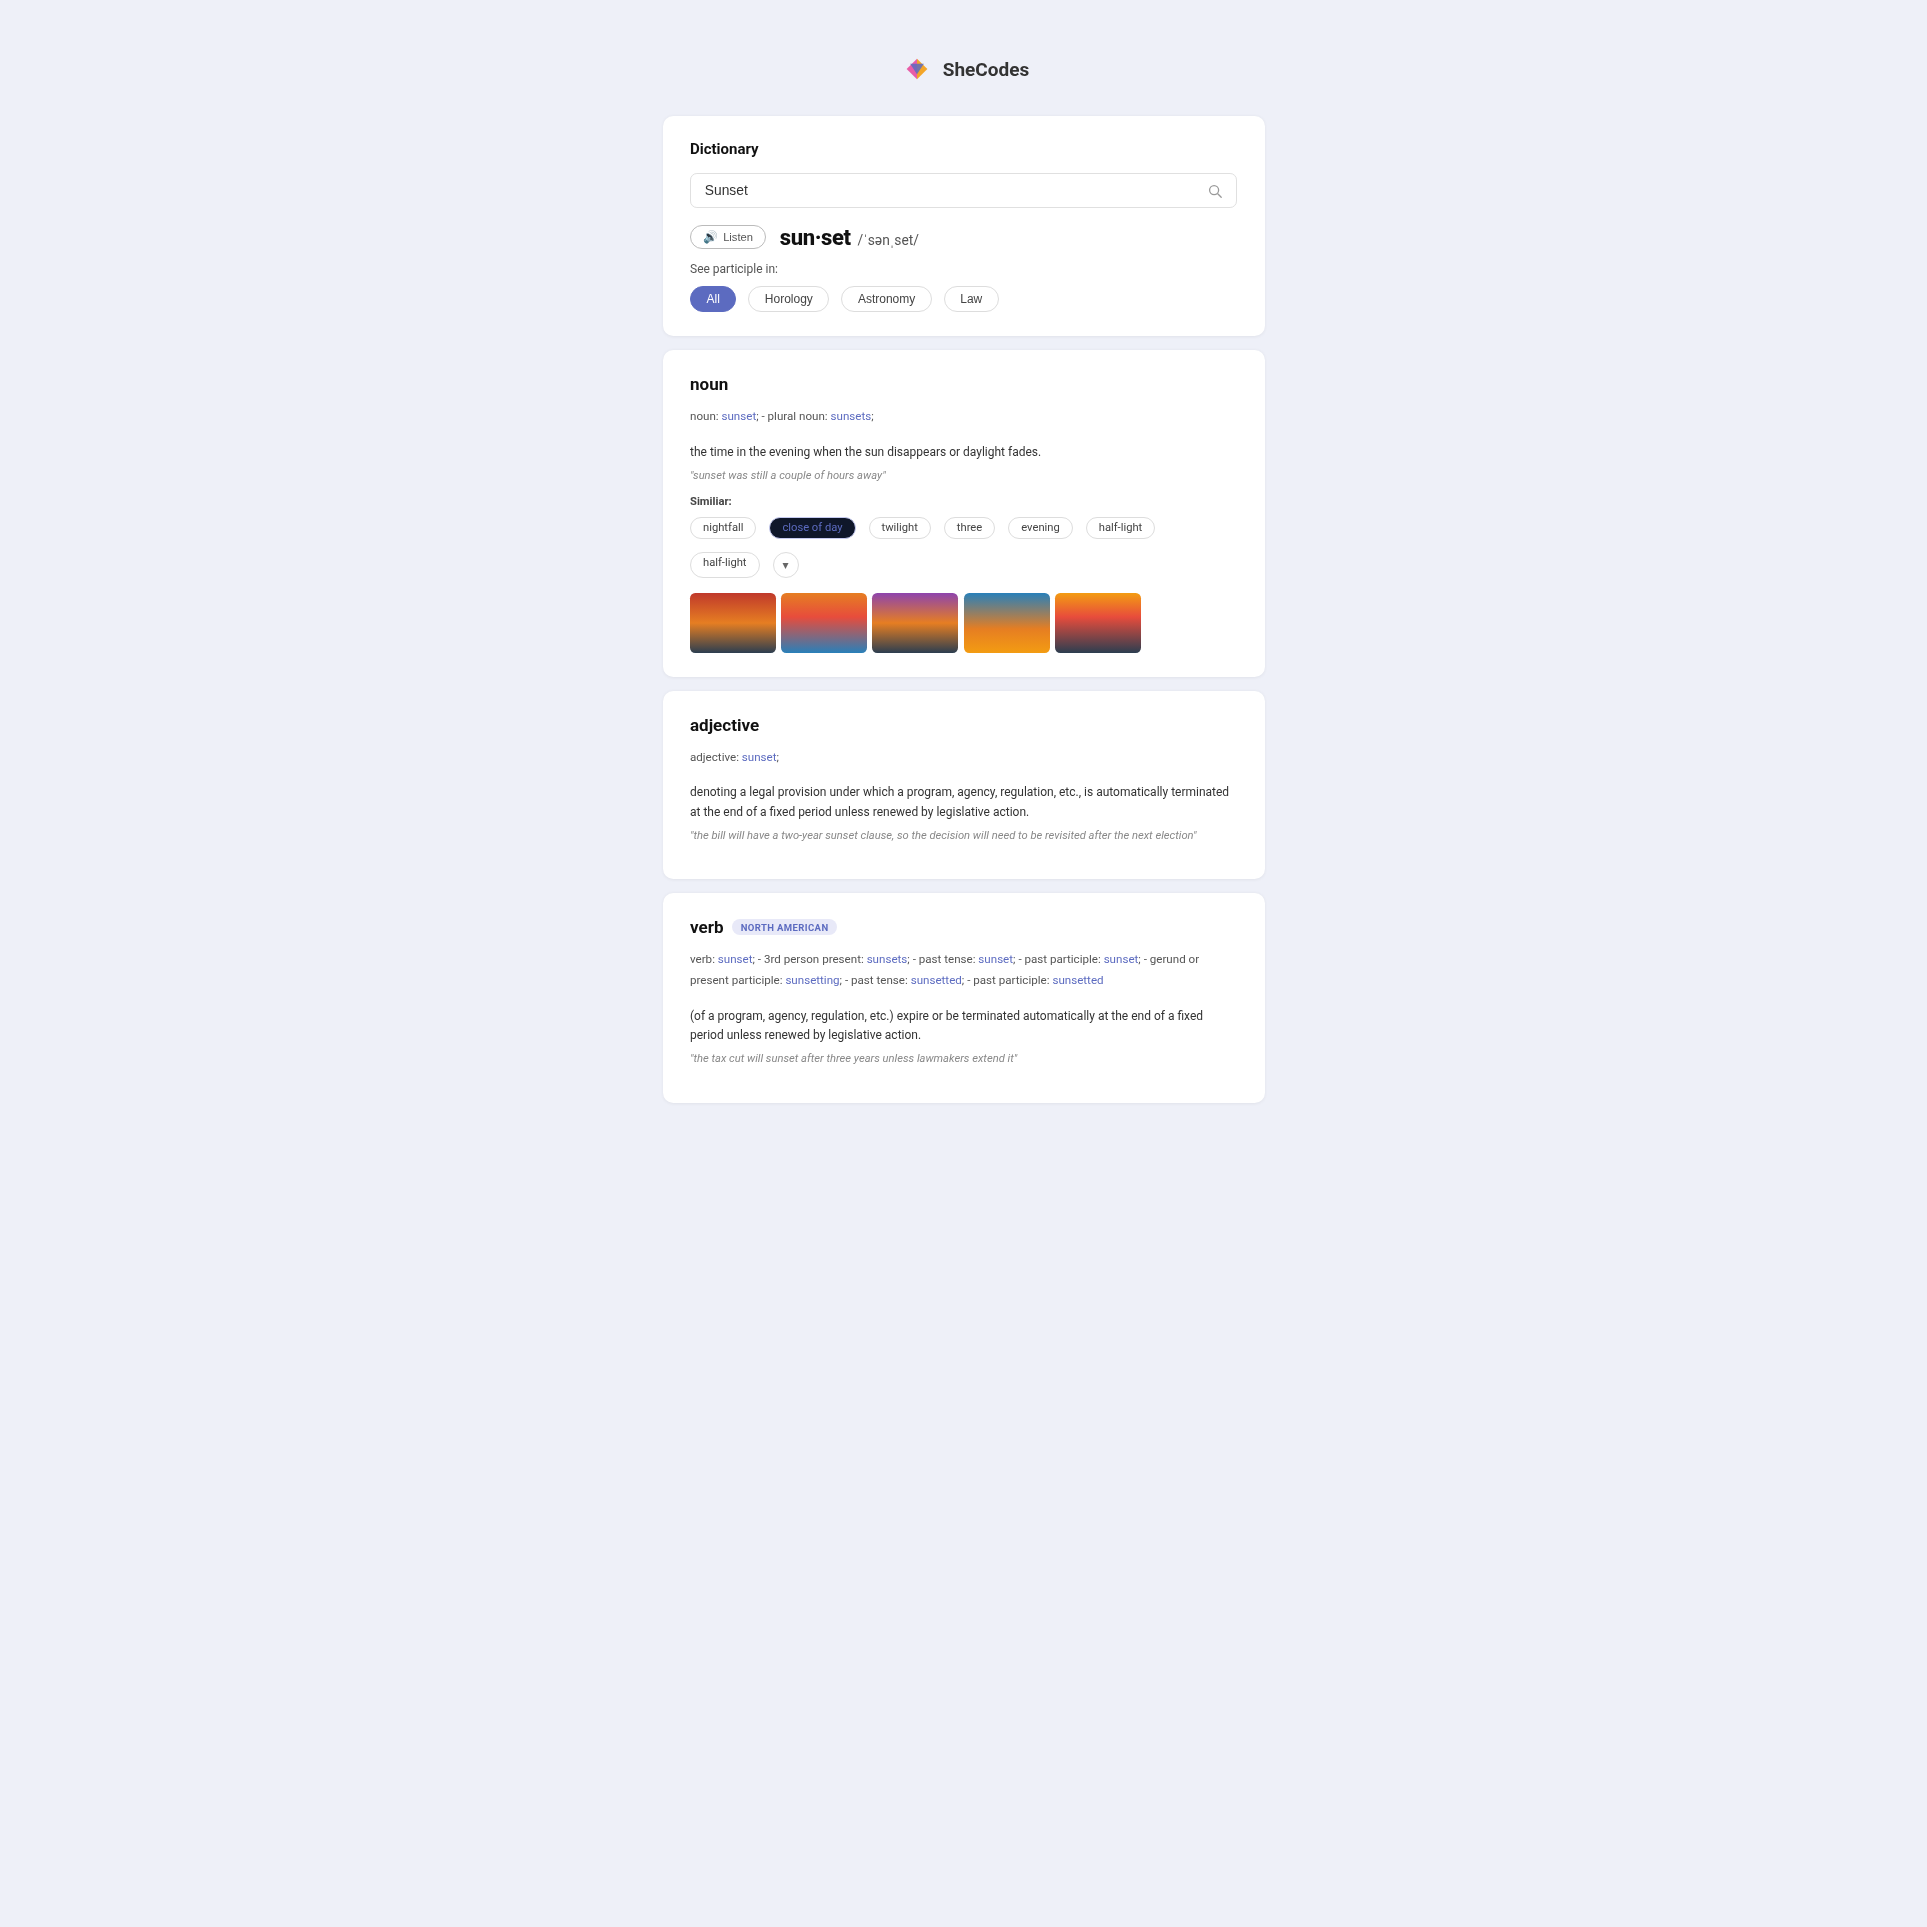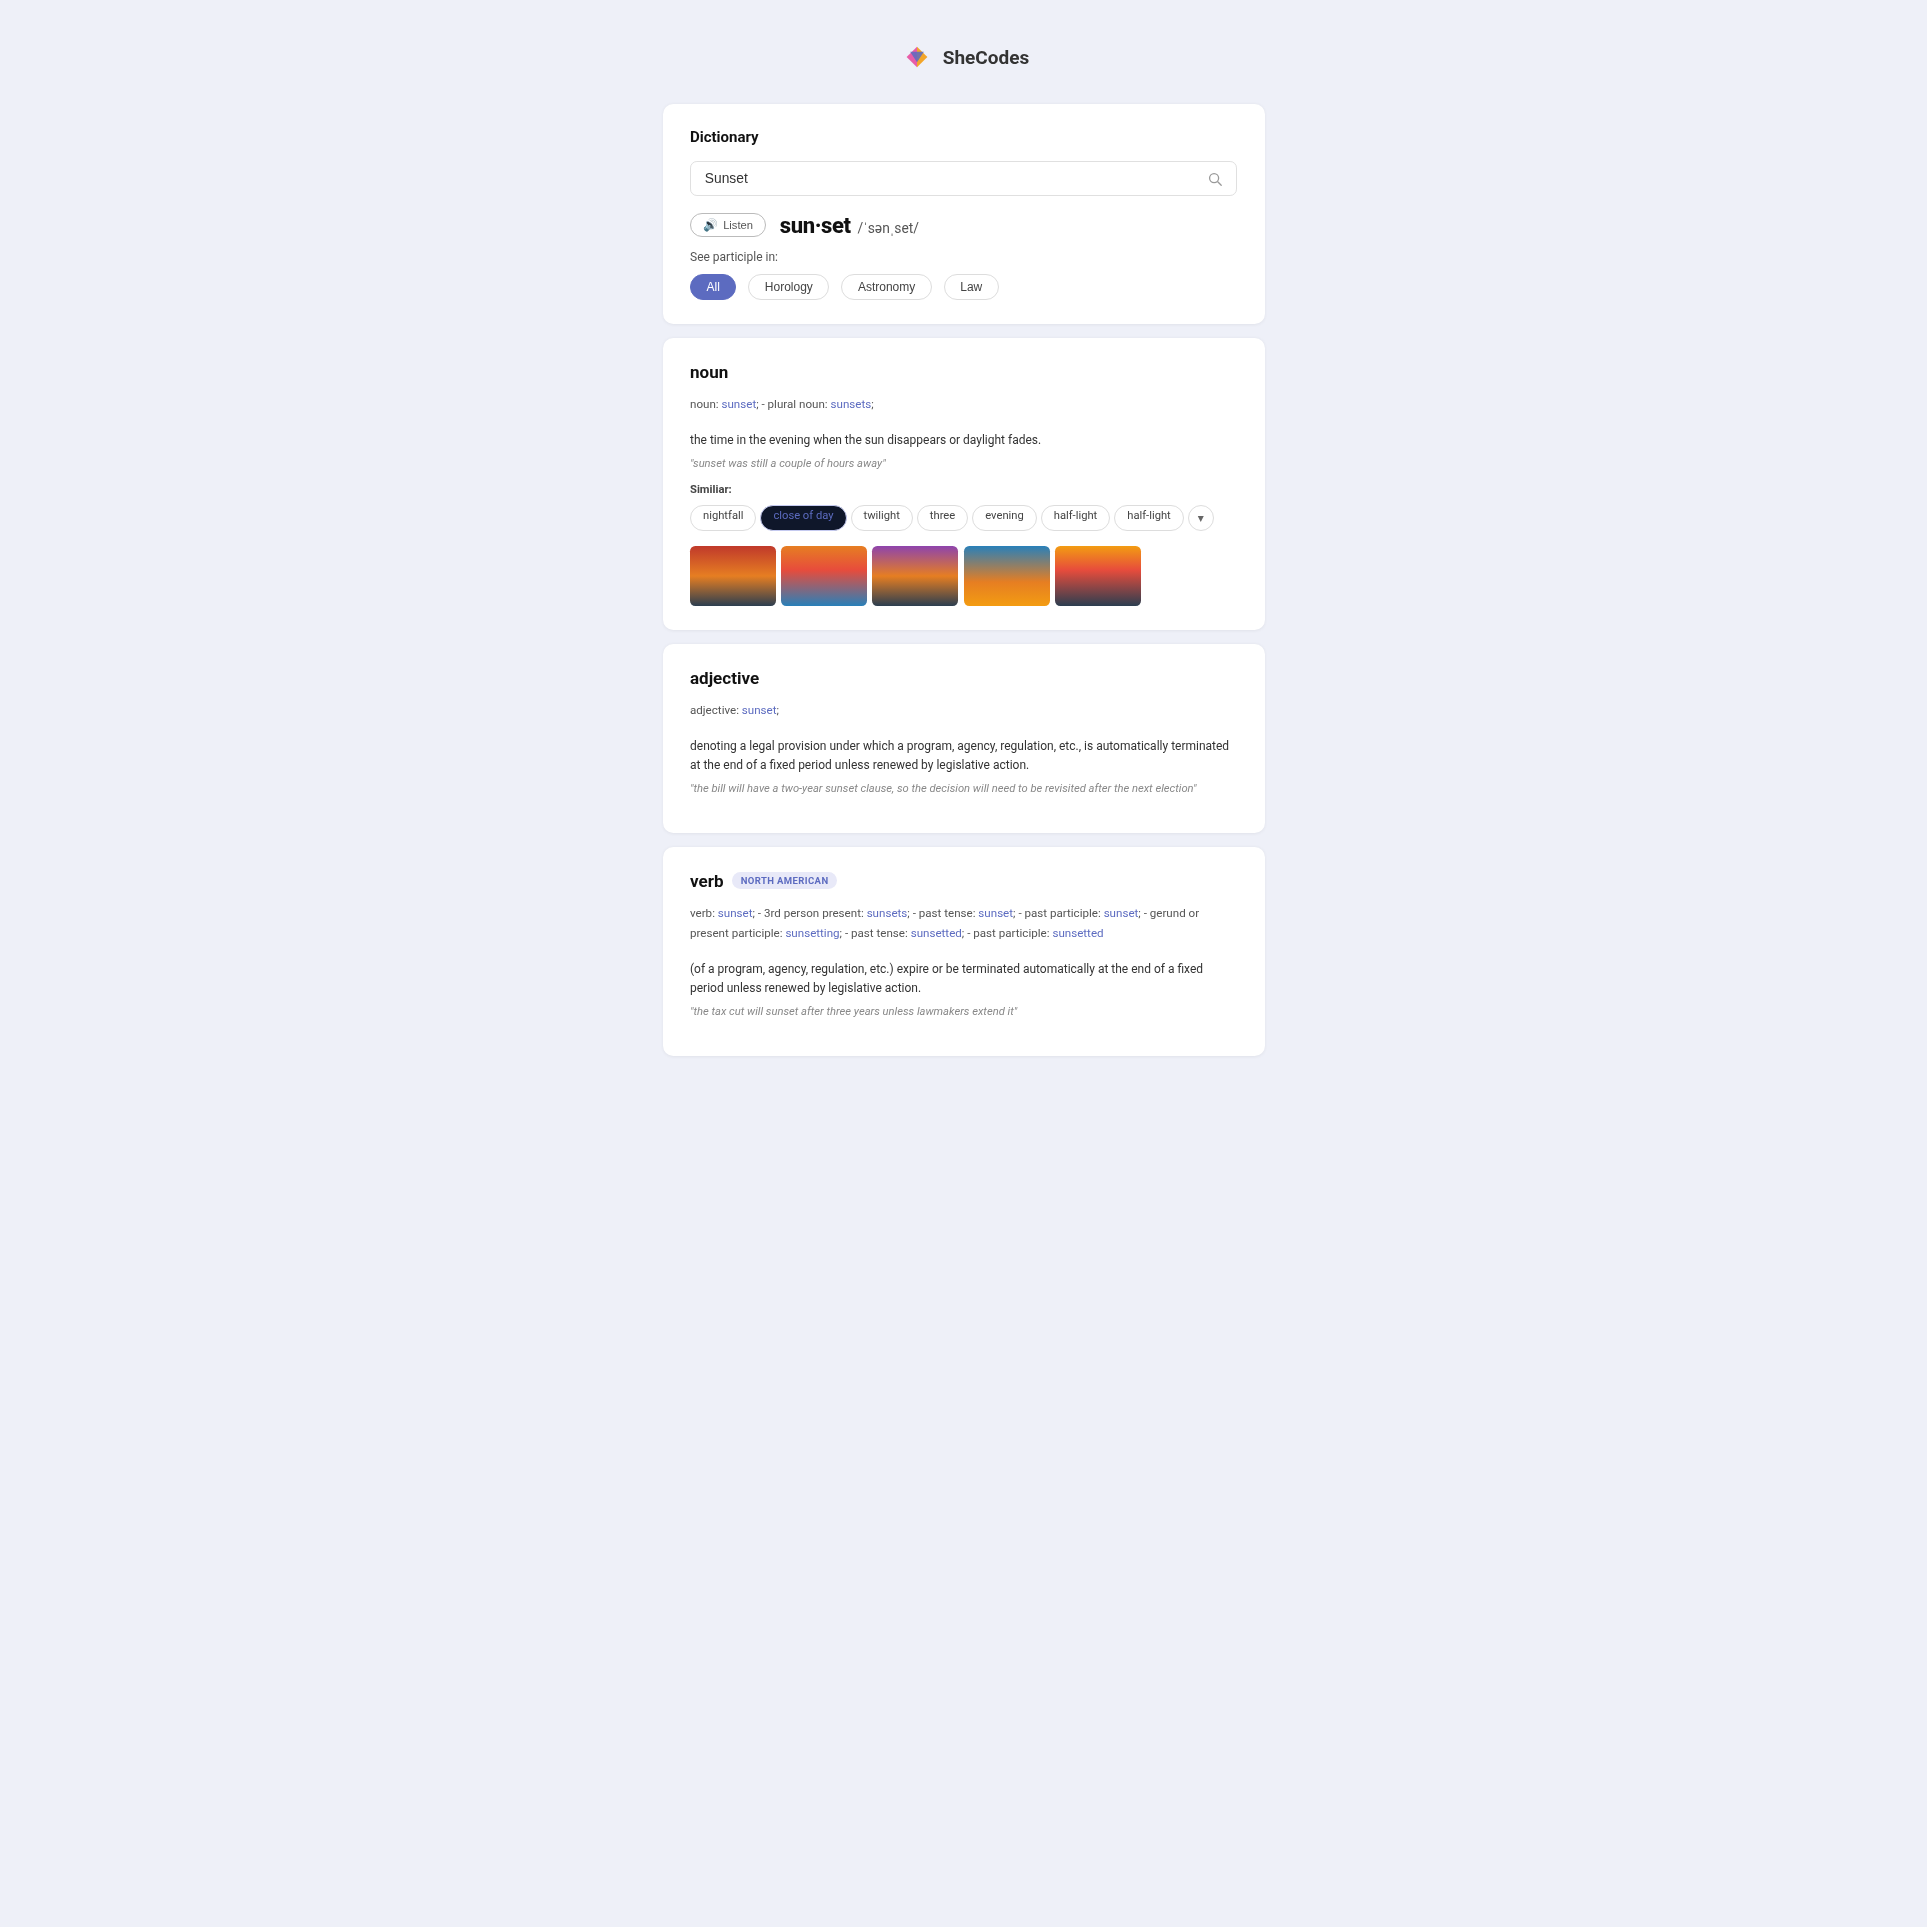--- a/index.html
+++ b/index.html
@@ -6,21 +6,21 @@
 
     body {
       background-color: #eef0f8;
       font-family: -apple-system, BlinkMacSystemFont, 'Segoe UI', Roboto, sans-serif;
       min-height: 100vh;
       padding: 34px 17px;
     }
 
     .page-wrapper {
       max-width: 602px;
-      margin: 4px auto;
+      margin: 16px auto;
     }
 
     
     .header {
       display: flex;
       justify-content: center;
       align-items: center;
       margin-bottom: 27.5px;
     }
 
@@ -197,21 +197,21 @@
     .similar-label {
       font-size: 11.2px;
       font-weight: 700;
       color: #444;
       margin-bottom: 8.6px;
     }
 
     .similar-words {
       display: flex;
       flex-wrap: wrap;
-      gap: 4px;
+      gap: 13px;
       margin-bottom: 15.5px;
     }
 
     .similar-tag {
       border: 1.3px solid #ddd;
       border-radius: 17px;
       padding: 3.4px 12px;
       font-size: 11.2px;
       color: #444;
       background: none;

